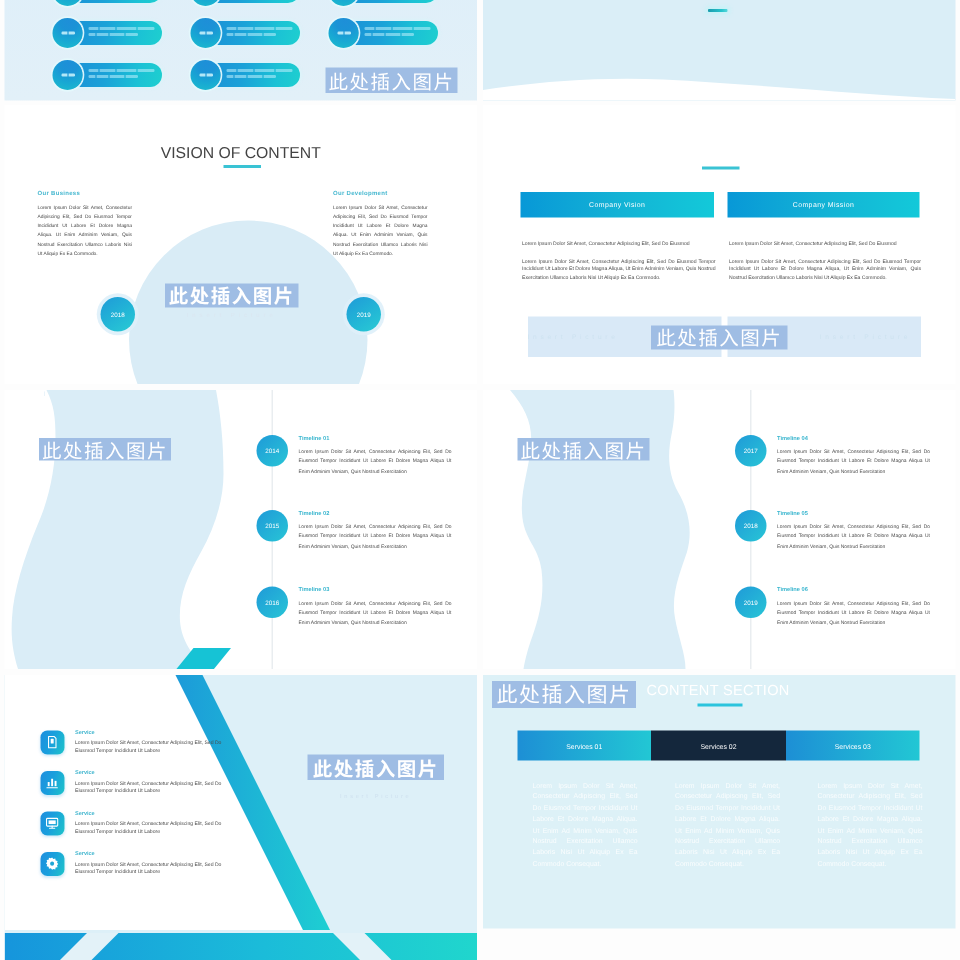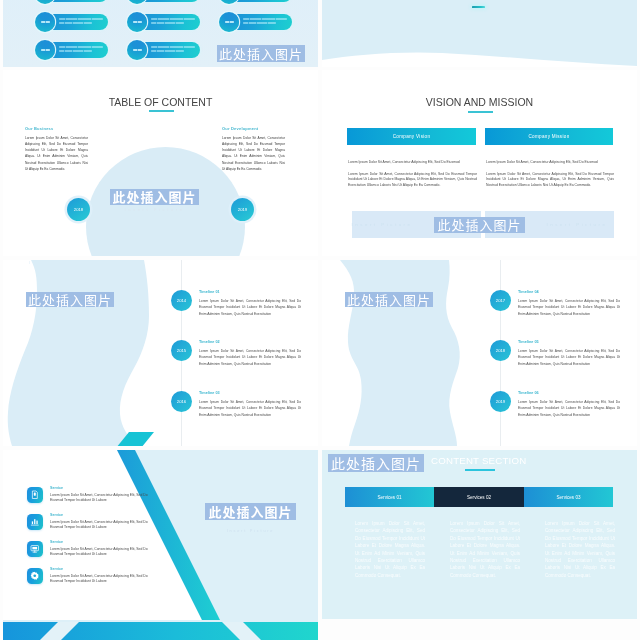--- a/index.html
+++ b/index.html
@@ -211,41 +211,40 @@
             </div>
           </div>
         </div>
     </div>
     <div class="ph-wrap" id="s1ph">
       <div class="ph-cn">此处插入图片</div>
     </div>
   </div>
 
   <div class="slide" id="s2">
-    <div class="toc-title">TABLE OF CONTENT</div>
+    <div class="toc-title">VISION OF CONTENT</div>
     <div class="toc-rule"></div>
     <div class="bigcirc"></div>
     <div class="toc-col" style="left:22px;top:56px;">
       <div class="toc-h">Our Business</div>
       <div class="toc-p">Lorem Ipsum Dolor Sit Amet, Consectetur Adipiscing Elit, Sed Do Eiusmod Tempor Incididunt Ut Labore Et Dolore Magna Aliqua. Ut Enim Adminim Veniam, Quis Nostrud Exercitation Ullamco Laboris Nisi Ut Aliquip Ex Ea Commodo.</div>
     </div>
     <div class="toc-col" style="left:219px;top:56px;">
       <div class="toc-h">Our Development</div>
       <div class="toc-p">Lorem Ipsum Dolor Sit Amet, Consectetur Adipiscing Elit, Sed Do Eiusmod Tempor Incididunt Ut Labore Et Dolore Magna Aliqua. Ut Enim Adminim Veniam, Quis Nostrud Exercitation Ullamco Laboris Nisi Ut Aliquip Ex Ea Commodo.</div>
     </div>
     <div class="yearbadge" style="left:64px;top:128px;">2018</div>
     <div class="yearbadge" style="left:228px;top:128px;">2019</div>
     <div class="ph-wrap" id="s2ph">
       <div class="ph-cn">此处插入图片</div>
       <div class="ph-sub">Insert Picture</div>
     </div>
   </div>
 
   <div class="slide" id="s3">
-    <div class="vm-title">VISION AND MISSION</div>
     <div class="vm-rule"></div>
     <div class="vm-bar" style="left:25px;top:58px;width:129px;">Company Vision</div>
     <div class="vm-bar" style="left:163px;top:58px;width:128px;">Company Mission</div>
     <div class="vm-p" style="left:26px;top:90px;width:129px;">Lorem Ipsum Dolor Sit Amet, Consectetur Adipiscing Elit, Sed Do Eiusmod</div>
     <div class="vm-p" style="left:26px;top:102px;width:129px;">Lorem Ipsum Dolor Sit Amet, Consectetur Adipiscing Elit, Sed Do Eiusmod Tempor Incididunt Ut Labore Et Dolore Magna Aliqua, Ut Enim Adminim Veniam, Quis Nostrud Exercitation Ullamco Laboris Nisi Ut Aliquip Ex Ea Commodo.</div>
     <div class="vm-p" style="left:164px;top:90px;width:128px;">Lorem Ipsum Dolor Sit Amet, Consectetur Adipiscing Elit, Sed Do Eiusmod</div>
     <div class="vm-p" style="left:164px;top:102px;width:128px;">Lorem Ipsum Dolor Sit Amet, Consectetur Adipiscing Elit, Sed Do Eiusmod Tempor Incididunt Ut Labore Et Dolore Magna Aliqua, Ut Enim Adminim Veniam, Quis Nostrud Exercitation Ullamco Laboris Nisi Ut Aliquip Ex Ea Commodo.</div>
     <div class="vm-box" style="left:30px;"></div>
     <div class="vm-box" style="left:163px;"></div>
     <div class="ph-wrap" id="s3ph">

